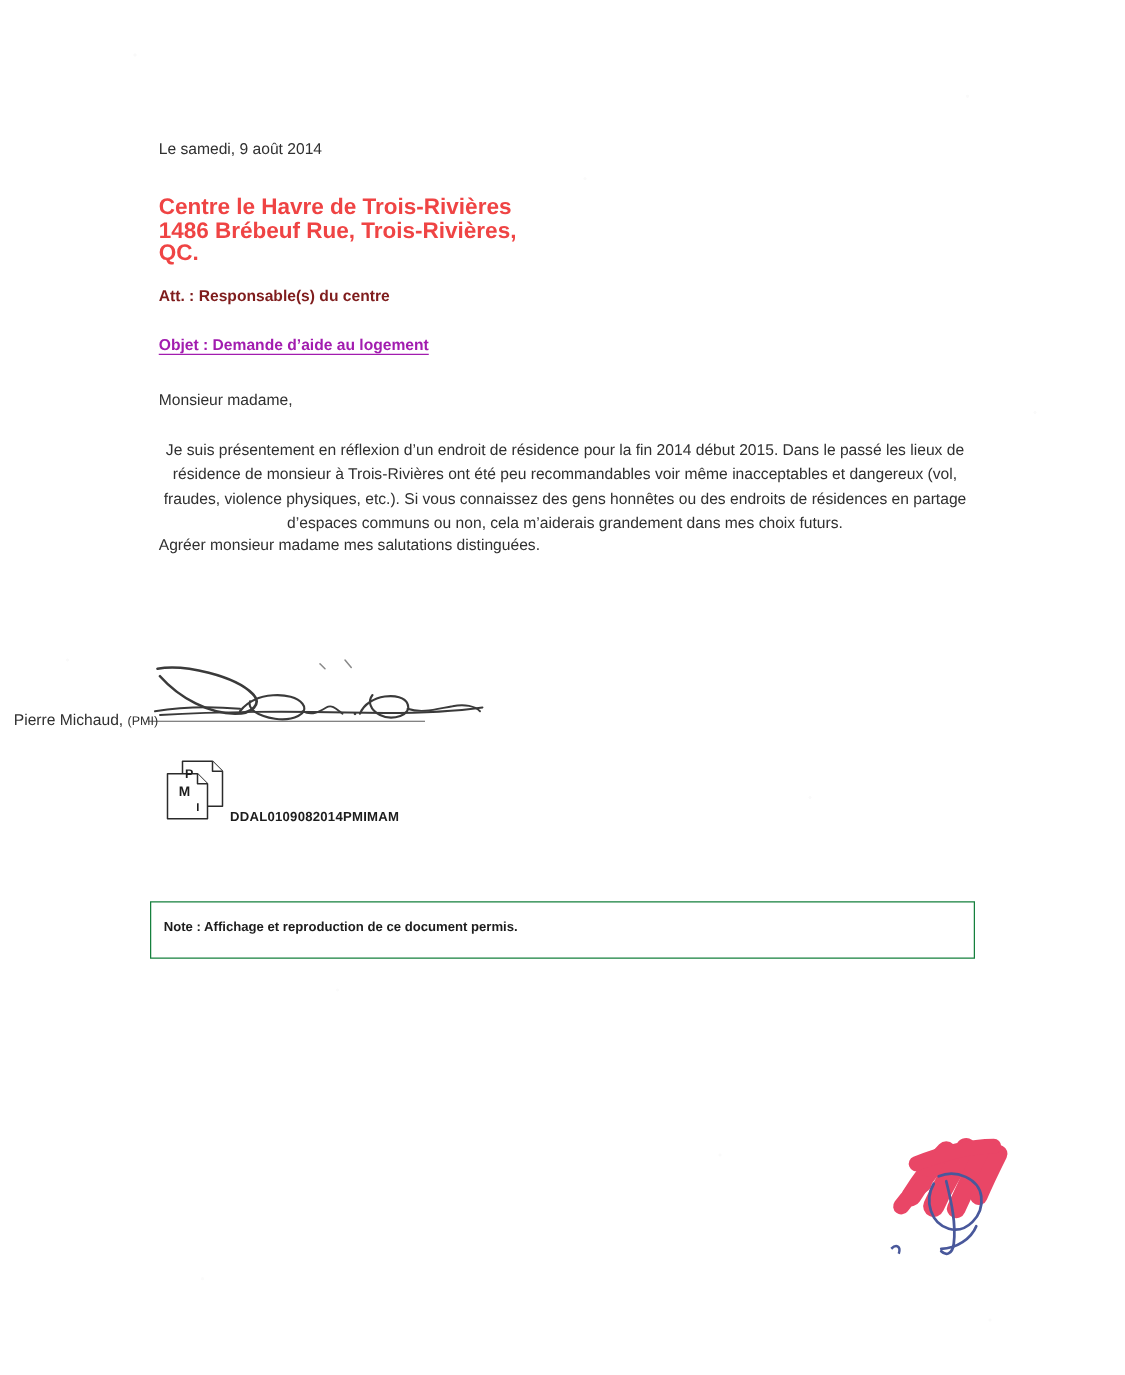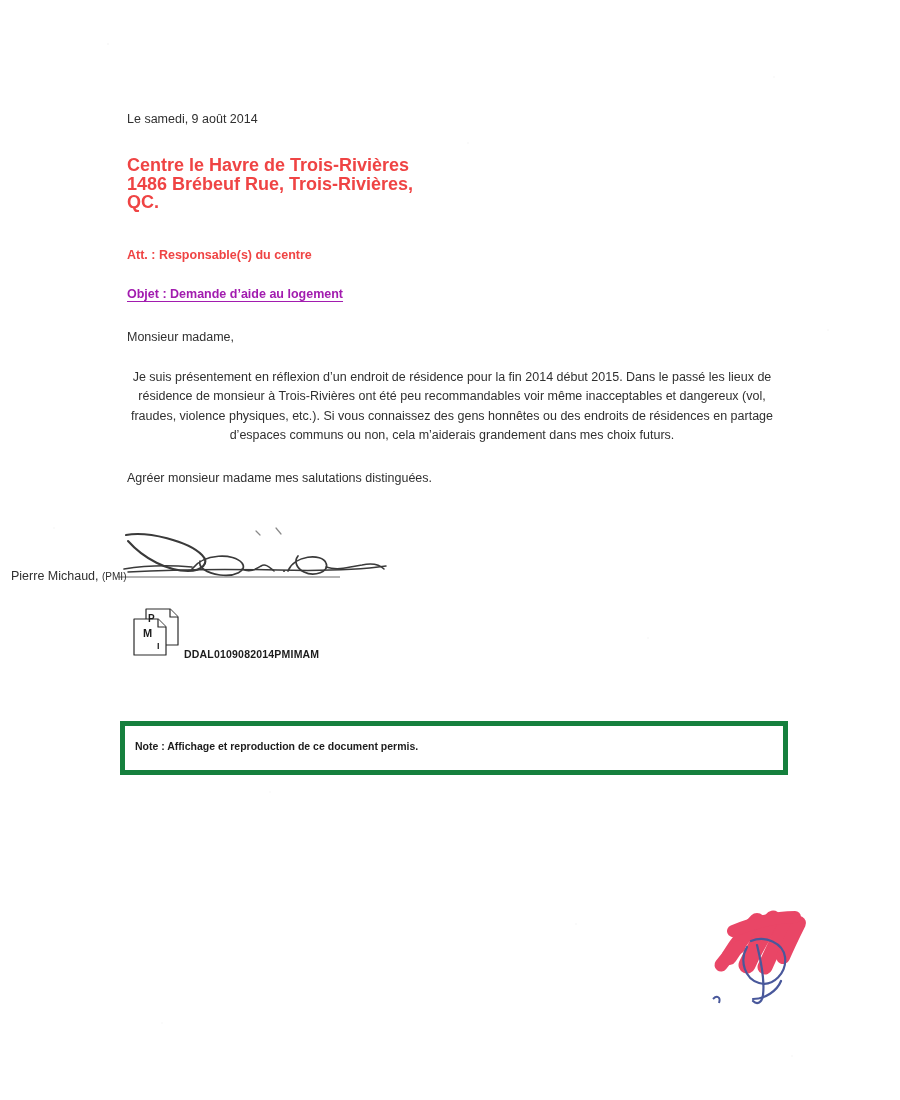--- a/index.html
+++ b/index.html
@@ -58,24 +58,24 @@
   .recipient-block {
     margin-top: 28px;
     font-size: 18px;
     line-height: 18.5px;
     color: #ef4444;
     font-weight: bold;
   }
   .recipient-block div { white-space: nowrap; }
 
   .attention-line {
-    margin-top: 36px;
-    font-size: 12.5px;
-    font-weight: bold;
-    color: #ef4444;
+    margin-top: 18px;
+    font-size: 12.5px;
+    font-weight: bold;
+    color: #7f1d1d;
   }
 
   .subject-line {
     margin-top: 25px;
     font-size: 12.5px;
     font-weight: bold;
     color: #a21caf;
     text-decoration: underline;
     text-underline-offset: 3px;
     display: inline-block;
@@ -94,21 +94,20 @@
     color: #303030;
     text-align: center;
     width: 650px;
   }
   .para u {
     text-decoration: underline;
     text-underline-offset: 2px;
   }
 
   .closing {
-    margin-top: 25px;
     font-size: 12.5px;
     color: #303030;
   }
 
   
   .signature-area {
     position: absolute;
     left: 118px;
     top: 525px;
     width: 300px;
@@ -149,21 +148,21 @@
     white-space: nowrap;
   }
 
   
   .note-box {
     position: absolute;
     left: 120px;
     top: 721px;
     width: 658px;
     height: 44px;
-    border: 5px solid #15803d;
+    border: 1px solid #15803d;
     background: #fff;
   }
   .note-text {
     position: absolute;
     left: 10px;
     top: 14px;
     font-size: 10.5px;
     font-weight: bold;
     color: #1d1d1d;
     white-space: nowrap;

